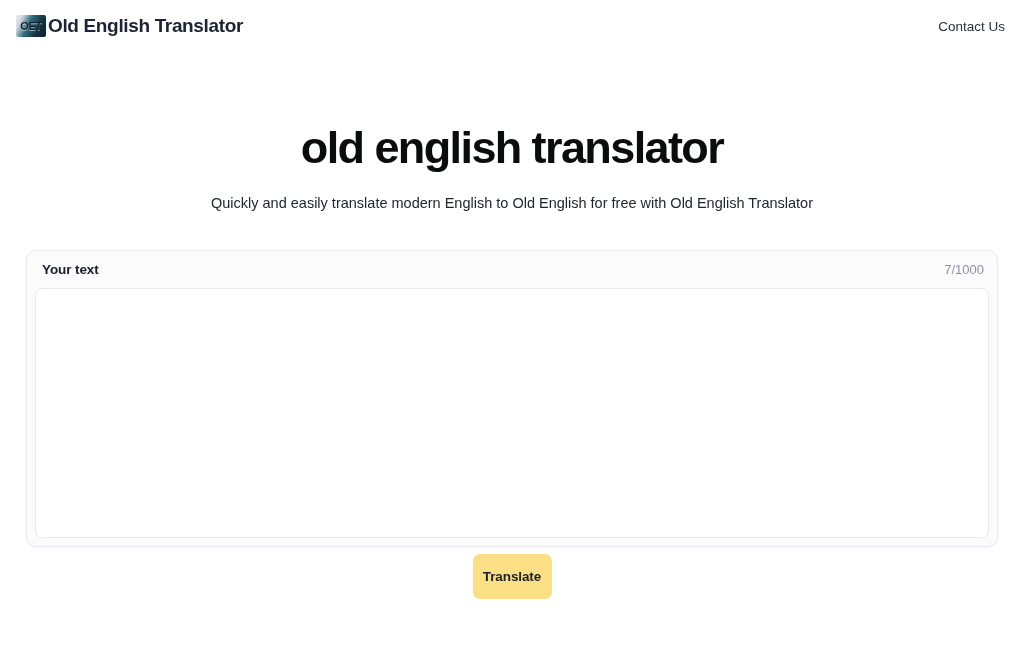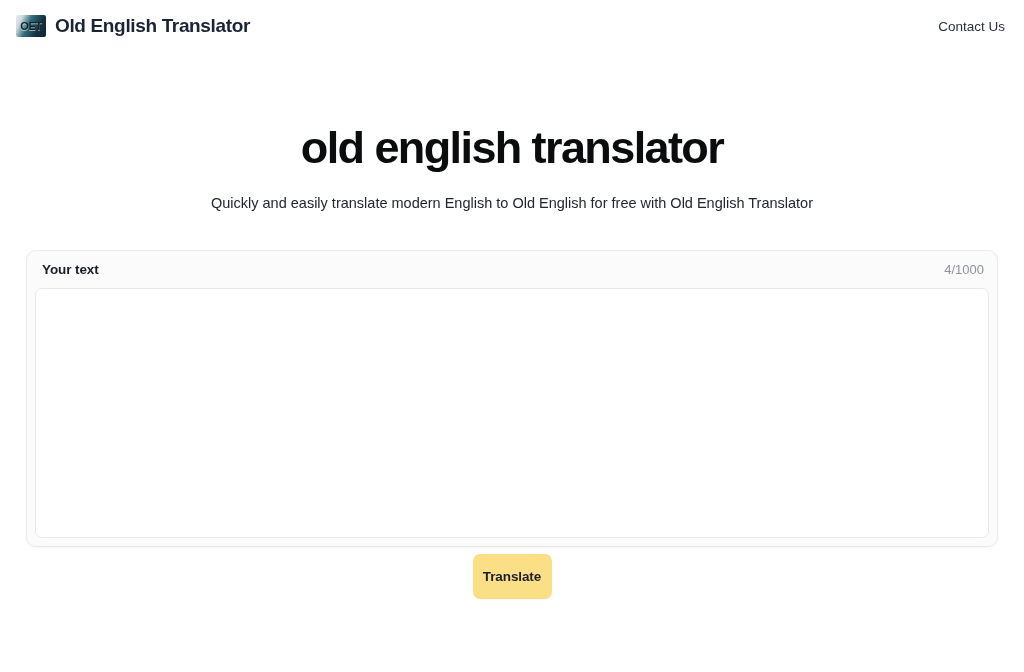--- a/index.html
+++ b/index.html
@@ -22,21 +22,21 @@
   .site-header {
     height: 52px;
     display: flex;
     align-items: center;
     justify-content: space-between;
     padding: 0 19px 0 16px;
   }
   .brand {
     display: flex;
     align-items: center;
-    gap: 9px;
+    gap: 2px;
     text-decoration: none;
     color: #1b2434;
   }
   .brand-logo {
     width: 30px;
     height: 22px;
     border-radius: 2px;
     position: relative;
     overflow: hidden;
     background: linear-gradient(115deg, #e8edf0 0%, #cfd8dd 18%, #2f6d7d 42%, #14333f 72%, #0c2430 100%);
@@ -207,21 +207,21 @@
   <section class="hero">
     <h1 class="hero-title">old english translator</h1>
     <p class="hero-sub">Quickly and easily translate modern English to Old English for free with Old English Translator</p>
   </section>
 
   <section class="translator">
 
     <div class="panel">
       <div class="panel-head">
         <span class="panel-title">Your text</span>
-        <span class="char-counter">4/1000</span>
+        <span class="char-counter">7/1000</span>
       </div>
       <div class="panel-body">
         <textarea placeholder="" style=""></textarea>
       </div>
     </div>
 
 
   </section>
 
   <div class="action-row">

